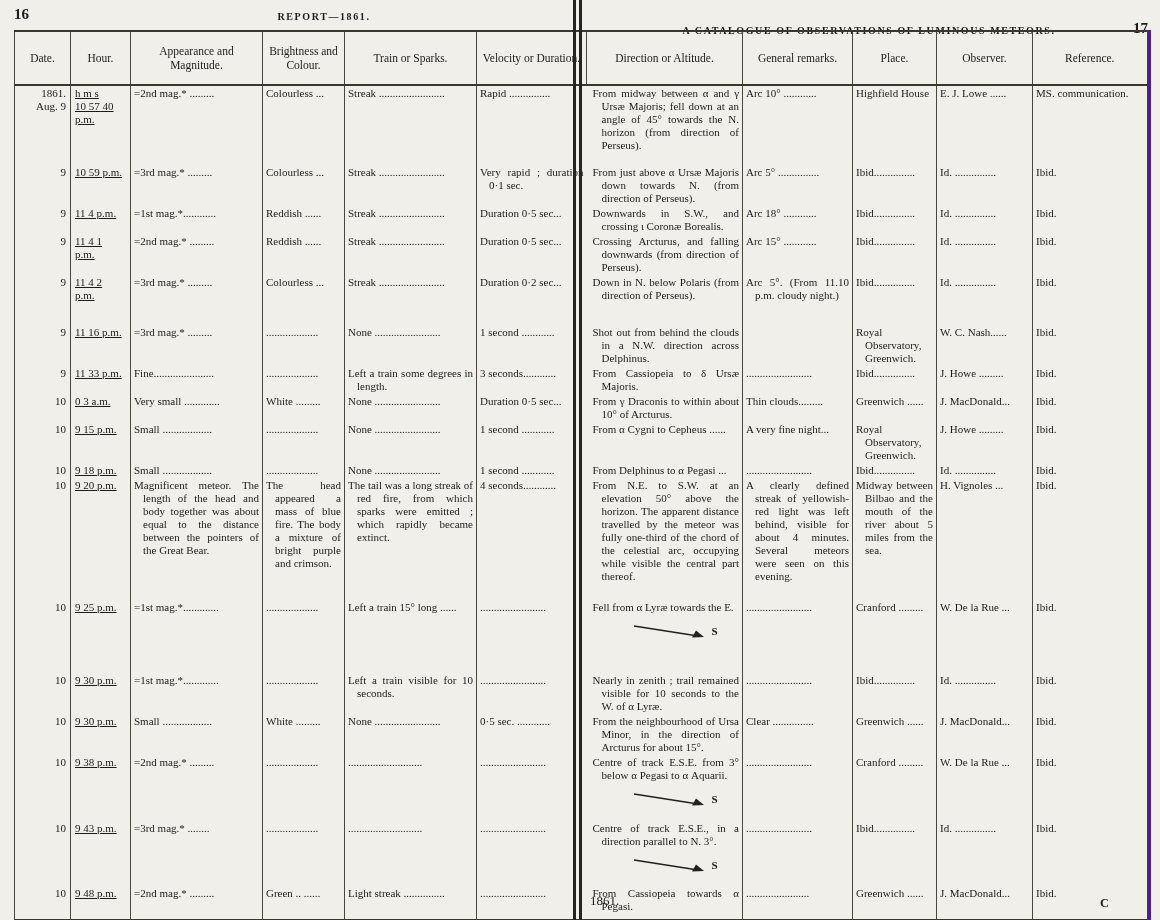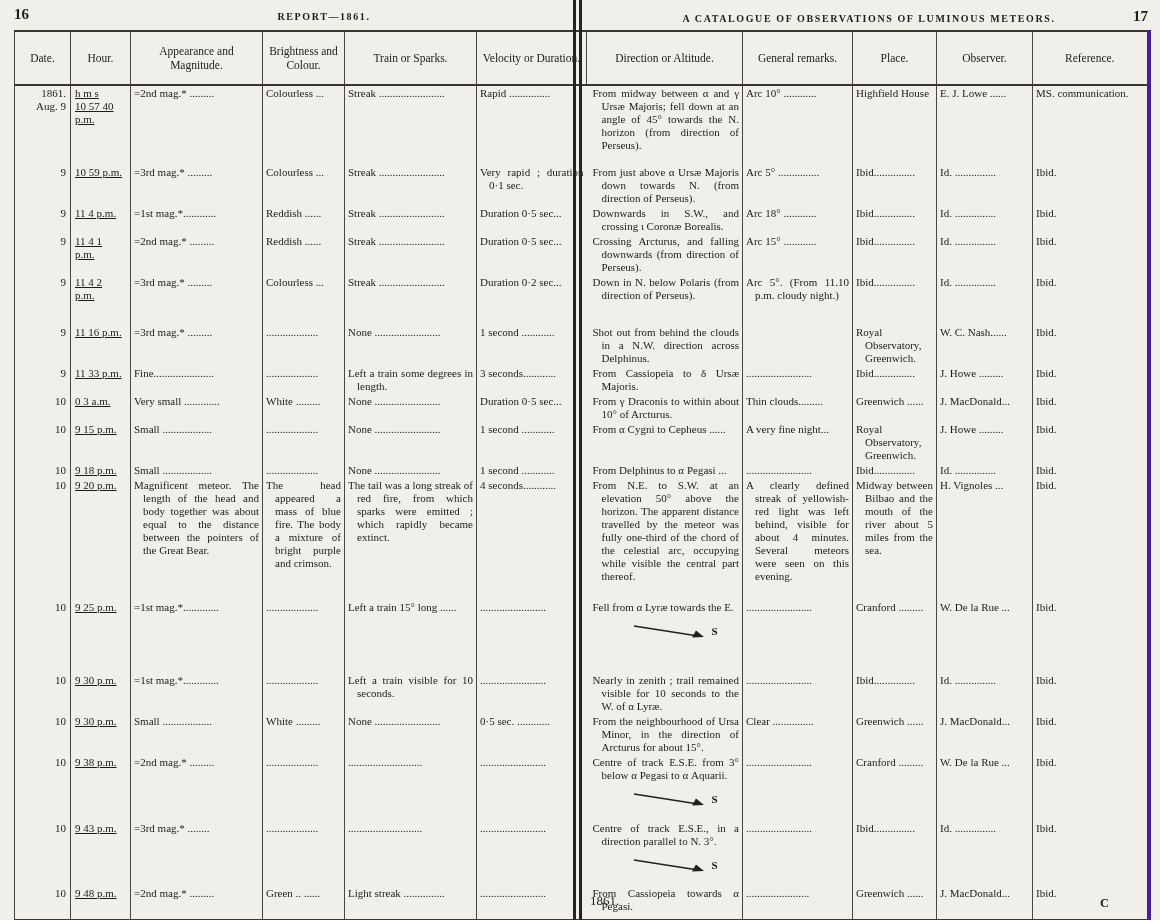--- a/index.html
+++ b/index.html
@@ -4,21 +4,21 @@
 <style>
   html,body{margin:0;padding:0;background:#cfcdc7;}
   .sheet{
     position:relative;width:1160px;height:920px;overflow:hidden;
     background:#f0efe9;
     font-family:"Liberation Serif","DejaVu Serif",serif;
     color:#1d1c1a;
   }
   
   .rh-left{position:absolute;left:0;top:6px;width:576px;text-align:center;padding-left:36px;}
-  .rh-right{position:absolute;left:584px;top:8px;width:570px;text-align:center;}
+  .rh-right{position:absolute;left:584px;top:20px;width:570px;text-align:center;}
   .rh-title{font-size:10px;font-weight:bold;letter-spacing:1.6px;}
   .pagenum{font-size:15px;font-weight:bold;position:absolute;top:0;}
   .pn-left{left:14px;}
   .pn-right{right:6px;}
   
   table.catalogue{
     position:absolute;left:14px;top:30px;width:1134px;
     border-collapse:collapse;table-layout:fixed;
   }
   th,td{

